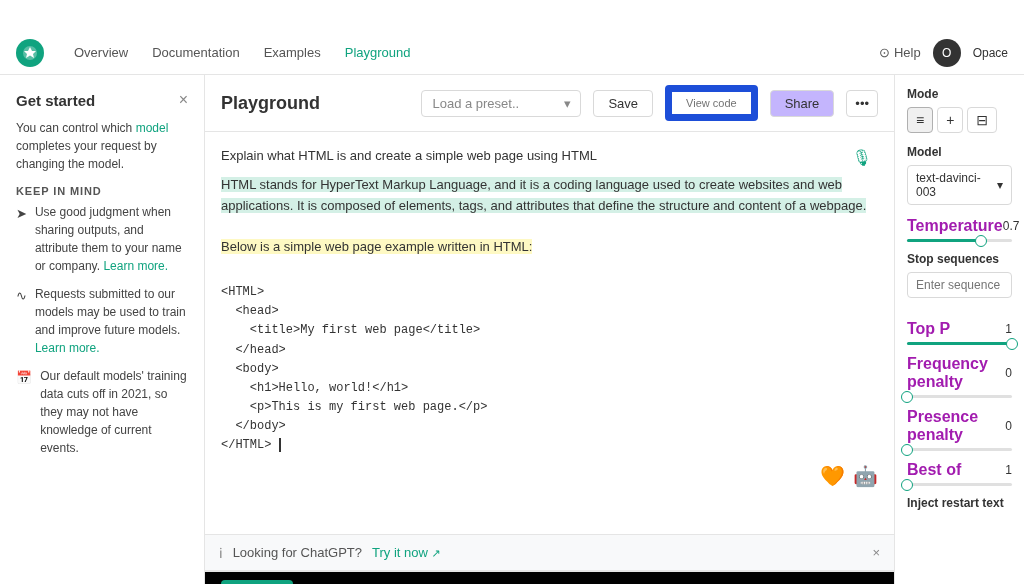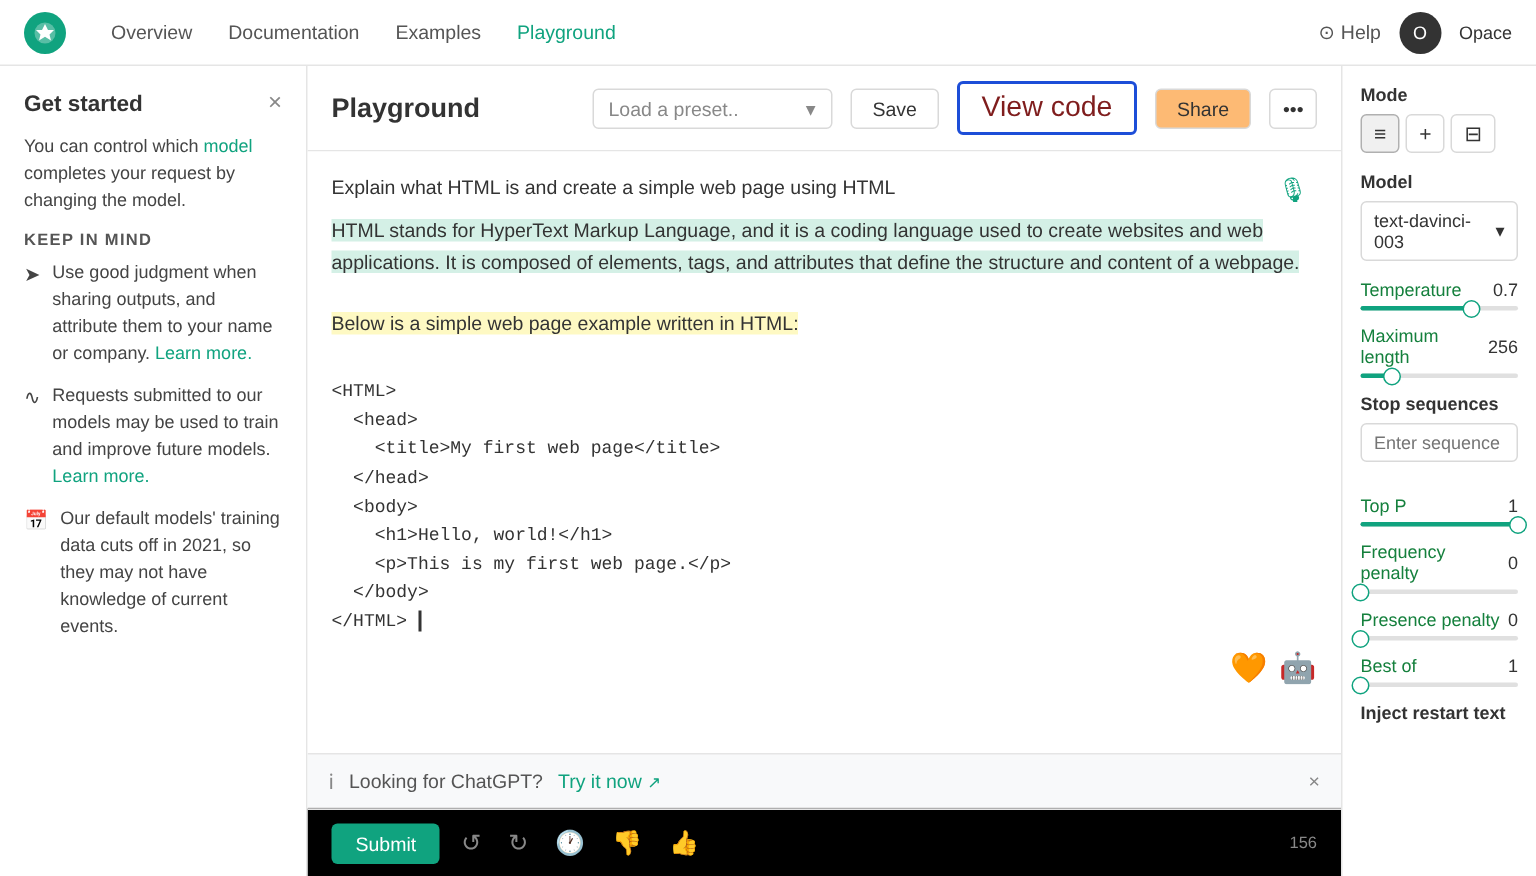--- a/index.html
+++ b/index.html
@@ -1,21 +1,21 @@
 <!DOCTYPE html>
 <html><head>
   <meta charset="utf-8">
   <style>
     * { box-sizing: border-box; margin: 0; padding: 0; }
     body { font-family: -apple-system, BlinkMacSystemFont, 'Segoe UI', sans-serif; font-size: 13px; color: #333; background: #fff; height: 584px; overflow: hidden; }
 
     
     .navbar {
       display: flex; align-items: center; height: 44px; border-bottom: 1px solid #e5e5e5;
-      padding: 0 16px; gap: 20px;
+      padding: 0 16px; gap: 20px; margin-top: 31px;
     }
     .navbar-logo { width: 28px; height: 28px; background: #10a37f; border-radius: 50%; display: flex; align-items: center; justify-content: center; color: white; font-weight: bold; font-size: 14px; flex-shrink: 0; }
     .navbar-links { display: flex; gap: 4px; align-items: center; }
     .nav-link { padding: 6px 10px; font-size: 13px; color: #555; cursor: pointer; border-radius: 4px; text-decoration: none; }
     .nav-link.active { color: #10a37f; }
     .navbar-right { margin-left: auto; display: flex; align-items: center; gap: 12px; }
     .help-btn { display: flex; align-items: center; gap: 4px; font-size: 13px; color: #555; cursor: pointer; }
     .avatar { width: 28px; height: 28px; background: #333; border-radius: 50%; display: flex; align-items: center; justify-content: center; color: white; font-size: 12px; cursor: pointer; }
     .user-name { font-size: 12px; color: #333; cursor: pointer; }
 
@@ -33,22 +33,22 @@
     .sidebar-item { display: flex; gap: 8px; margin-bottom: 10px; font-size: 12px; color: #444; line-height: 1.5; }
     .sidebar-item-icon { flex-shrink: 0; margin-top: 1px; font-size: 13px; }
 
     
     .content-area { flex: 1; display: flex; flex-direction: column; overflow: hidden; }
     .content-header { display: flex; align-items: center; padding: 10px 16px; border-bottom: 1px solid #e5e5e5; gap: 12px; }
     .content-title { font-size: 18px; font-weight: 600; flex: 1; }
     .preset-dropdown { display: flex; align-items: center; border: 1px solid #d9d9d9; border-radius: 4px; padding: 5px 10px; font-size: 13px; color: #888; gap: 22px; cursor: pointer; min-width: 160px; }
     .preset-dropdown-arrow { margin-left: auto; color: #888; }
     .btn-save { background: #fff; border: 1px solid #d9d9d9; border-radius: 4px; padding: 5px 14px; font-size: 13px; cursor: pointer; color: #333; }
-    .btn-view-code { background: #fff; border: 2px solid #1d4ed8; border-radius: 4px; padding: 5px 14px; font-size: 19px; cursor: pointer; color: #7f1d1d; }
-    .btn-share { background: #fdba74; border: 1px solid #d9d9d9; border-radius: 4px; padding: 5px 14px; font-size: 13px; cursor: pointer; color: #333; }
+    .btn-view-code { background: #fff; border: 7px solid #1d4ed8; border-radius: 4px; padding: 5px 14px; font-size: 11px; cursor: pointer; color: #737373; }
+    .btn-share { background: #c4b5fd; border: 1px solid #d9d9d9; border-radius: 4px; padding: 5px 14px; font-size: 13px; cursor: pointer; color: #333; }
     .btn-more { background: #fff; border: 1px solid #d9d9d9; border-radius: 4px; padding: 5px 8px; font-size: 13px; cursor: pointer; color: #333; }
 
     
     .editor-area { flex: 1; padding: 16px; overflow-y: auto; position: relative; background: #fff; }
     .editor-prompt { font-size: 13px; color: #333; margin-bottom: 12px; padding-right: 30px; }
     .editor-mic { position: absolute; top: 16px; right: 22px; color: #10a37f; font-size: 16px; cursor: pointer; }
     .editor-response { font-size: 13px; color: #333; line-height: 1.6; }
     .response-highlight { background: #d4f0e6; }
     .response-highlight-yellow { background: #fef9c3; }
     .code-block { font-family: 'Courier New', monospace; font-size: 12px; color: #333; line-height: 1.6; margin-top: 4px; }
@@ -74,21 +74,21 @@
     
     .right-panel { width: 130px; border-left: 1px solid #e5e5e5; padding: 12px 12px; overflow-y: auto; flex-shrink: 0; }
     .rp-section { margin-bottom: 12px; }
     .rp-label { font-size: 12px; font-weight: 600; color: #333; margin-bottom: 6px; }
     .mode-buttons { display: flex; gap: 4px; margin-bottom: 8px; }
     .mode-btn { border: 1px solid #d9d9d9; background: #fff; border-radius: 4px; padding: 4px 8px; cursor: pointer; font-size: 14px; color: #333; }
     .mode-btn.active { background: #f0f0f0; border-color: #b0b0b0; }
     .model-dropdown { display: flex; align-items: center; border: 1px solid #d9d9d9; border-radius: 4px; padding: 5px 8px; font-size: 12px; color: #333; gap: 4px; cursor: pointer; width: 100%; justify-content: space-between; margin-bottom: 10px; }
     .slider-row { margin-bottom: 10px; }
     .slider-header { display: flex; justify-content: space-between; align-items: center; margin-bottom: 4px; }
-    .slider-label { font-size: 12px; color: #15803d; }
+    .slider-label { font-size: 16px; color: #a21caf; font-weight: bold; }
     .slider-val { font-size: 12px; color: #333; }
     .slider { width: 100%; height: 3px; background: #e0e0e0; border-radius: 2px; position: relative; margin: 4px 0 6px; }
     .slider-fill { height: 3px; background: #10a37f; border-radius: 2px; }
     .slider-thumb { width: 12px; height: 12px; background: white; border: 1.5px solid #10a37f; border-radius: 50%; position: absolute; top: -4.5px; transform: translateX(-50%); cursor: pointer; }
     .stop-seq-input { width: 100%; border: 1px solid #d9d9d9; border-radius: 4px; padding: 5px 8px; font-size: 12px; color: #999; margin-bottom: 10px; }
     .inject-checkbox { width: 14px; height: 14px; background: #10a37f; border-radius: 3px; display: flex; align-items: center; justify-content: center; color: white; font-size: 10px; cursor: pointer; }
     .inject-row { display: flex; align-items: center; gap: 6px; margin-bottom: 4px; }
 
     .fill-07 { width: 70%; }
     .fill-100 { width: 100%; }
@@ -229,30 +229,20 @@
       <div class="slider-header">
         <span class="slider-label">Temperature</span>
         <span class="slider-val">0.7</span>
       </div>
       <div class="slider">
         <div class="slider-fill fill-07"></div>
         <div class="slider-thumb" style="left:70%"></div>
       </div>
     </div>
 
-    <div class="rp-section slider-row">
-      <div class="slider-header">
-        <span class="slider-label">Maximum length</span>
-        <span class="slider-val">256</span>
-      </div>
-      <div class="slider">
-        <div class="slider-fill" style="width:20%"></div>
-        <div class="slider-thumb" style="left:20%"></div>
-      </div>
-    </div>
 
     <div class="rp-section">
       <div class="rp-label">Stop sequences</div>
       <input class="stop-seq-input" placeholder="Enter sequence and press Tab" style="">
     </div>
 
     <div class="rp-section slider-row">
       <div class="slider-header">
         <span class="slider-label">Top P</span>
         <span class="slider-val">1</span>

